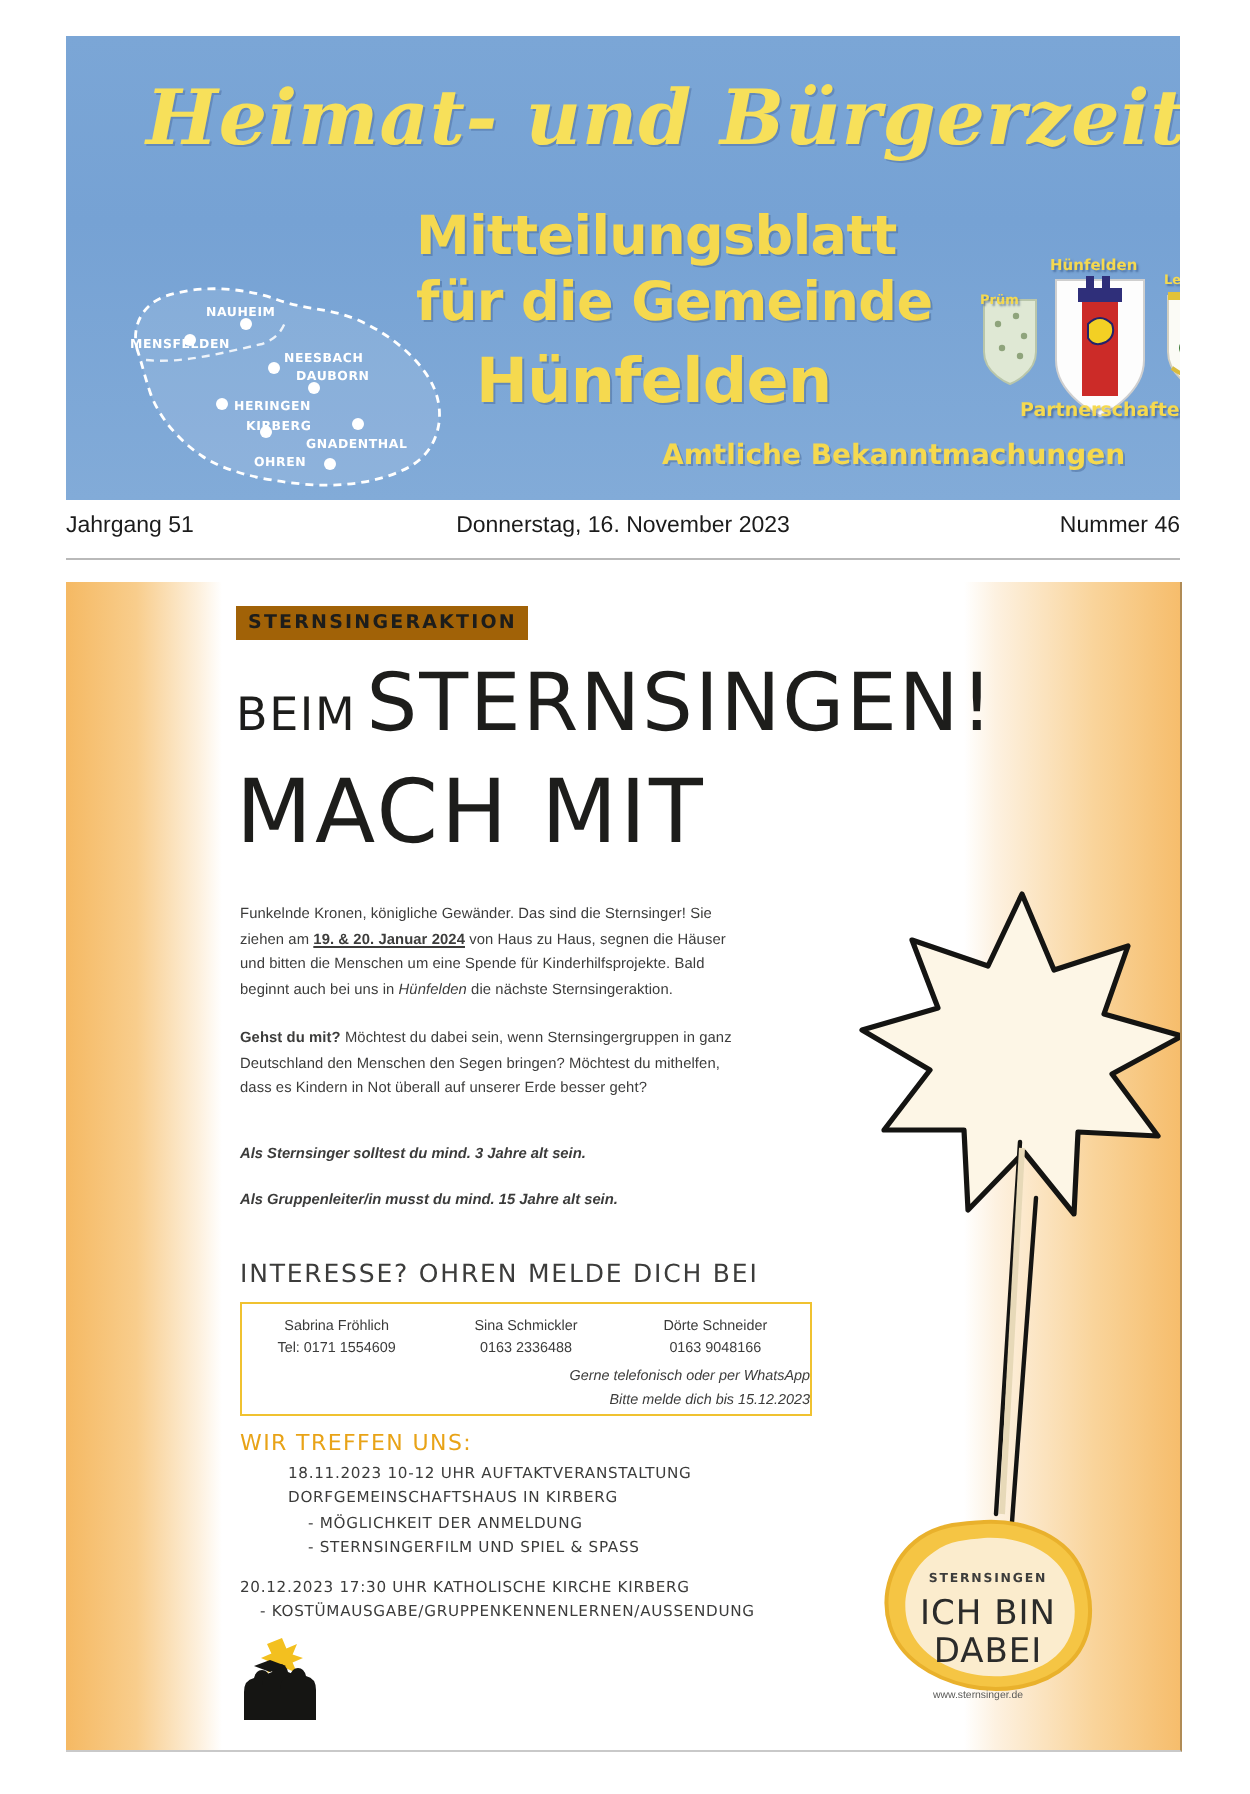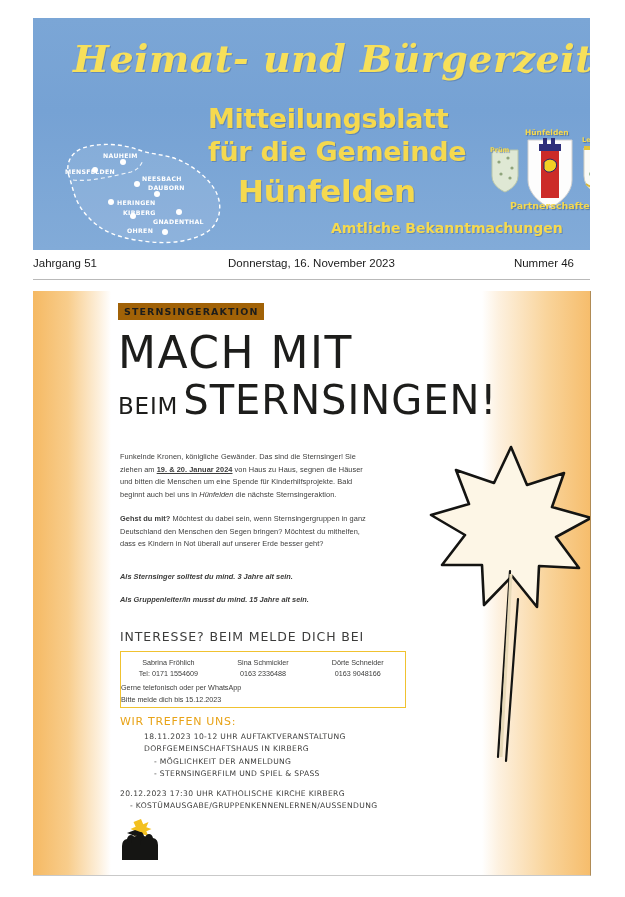--- a/index.html
+++ b/index.html
@@ -106,21 +106,21 @@
   #issue-bar span {
     position: absolute;
     top: 2px;
     font-family: "Liberation Sans", sans-serif;
     font-size: 11.5px;
     color: #1b1b1b;
     white-space: nowrap;
   }
   #issue-year { left: 0px; }
   #issue-date { left: 0; width: 557px; text-align: center; }
-  #issue-number { right: 16px; }
+  #issue-number { right: 0px; }
 
   
   #poster {
     position: absolute;
     left: 33px; top: 291px;
     width: 557px; height: 584px;
     background: #ffffff;
     border-right: 1px solid #b08b55;
     border-bottom: 1px solid #c9c9c9;
     overflow: hidden;
@@ -211,25 +211,26 @@
   .c-cell {
     flex: 1 1 33.33%;
     text-align: center;
     font-family: "Liberation Sans", sans-serif;
     font-size: 7.2px;
     color: #3c3c3b;
     line-height: 11px;
     white-space: nowrap;
   }
   .c-note {
-    text-align: left;
+    text-align: right;
     font-family: "Liberation Sans", sans-serif;
     font-size: 7.2px;
     color: #3c3c3b;
     line-height: 12px;
+    font-style: italic;
   }
   #c-note-1 { margin-top: 3px; }
 
   #wir-treffen {
     position: absolute; left: 87px; top: 424px;
     font-family: "DejaVu Sans", sans-serif;
     font-size: 11px;
     letter-spacing: .7px;
     color: #e8a317;
     white-space: nowrap;
@@ -376,35 +377,35 @@
 
 <div id="poster">
   <div id="poster-band-left"></div>
   <div id="poster-band-right"></div>
 
   <div id="poster-inner">
 
     <div id="tag-sternsingeraktion">STERNSINGERAKTION</div>
 
     <div id="headline">
-      <div class="hl-row" id="hl-1">MACH MIT</div>
       <div class="hl-row" id="hl-2">
         <span class="small">BEIM</span>
         <span class="big">STERNSINGEN!</span>
       </div>
+      <div class="hl-row" id="hl-1">MACH MIT</div>
     </div>
 
     <div class="body-col para" id="para-1"><span>Funkelnde Kronen, königliche Gewänder. Das sind die Sternsinger! Sie ziehen am </span><u>19. &amp; 20. Januar 2024</u><span> von Haus zu Haus, segnen die Häuser und bitten die Menschen um eine Spende für Kinderhilfsprojekte. Bald beginnt auch bei uns in </span><i>Hünfelden</i><span> die nächste Sternsingeraktion.</span></div>
 
     <div class="body-col para" id="para-2"><b>Gehst du mit?</b><span> Möchtest du dabei sein, wenn Sternsingergruppen in ganz Deutschland den Menschen den Segen bringen? Möchtest du mithelfen, dass es Kindern in Not überall auf unserer Erde besser geht?</span></div>
 
     <div class="body-col para-it" id="para-3">Als Sternsinger solltest du mind. 3 Jahre alt sein.</div>
     <div class="body-col para-it" id="para-4">Als Gruppenleiter/in musst du mind. 15 Jahre alt sein.</div>
 
-    <div id="interesse">INTERESSE? BEIM MELDE DICH BEI</div>
+    <div id="interesse">INTERESSE? OHREN MELDE DICH BEI</div>
 
     <div id="contact-box">
       <div id="contact-names">
         <div class="c-cell">Sabrina Fröhlich</div>
         <div class="c-cell">Sina Schmickler</div>
         <div class="c-cell">Dörte Schneider</div>
       </div>
       <div id="contact-phones">
         <div class="c-cell">Tel: 0171 1554609</div>
         <div class="c-cell">0163 2336488</div>
@@ -445,15 +446,27 @@
     <div id="star-art">
       <svg width="170" height="330" viewBox="0 0 170 330">
         <path d="M83,8 L99,46 L136,34 L124,68 L163,79 L128,98 L151,129 L111,127 L109,168
                  L84,137 L56,166 L54,126 L14,126 L37,96 L3,76 L41,65 L28,31 L66,44 Z" fill="#fdf6e6" stroke="#141412" stroke-width="2.6" stroke-linejoin="round"></path>
         <path d="M82,132 L70,318" fill="none" stroke="#141412" stroke-width="2.2" stroke-linecap="round"></path>
         <path d="M90,160 L78,322" fill="none" stroke="#141412" stroke-width="2.2" stroke-linecap="round"></path>
         <path d="M83,135 L73,318" fill="none" stroke="#e7d9b8" stroke-width="3"></path>
       </svg>
     </div>
 
+    <div id="badge">
+      <svg width="112" height="102" viewBox="0 0 112 102">
+        <path d="M54,2 C76,1 96,10 103,27 C110,44 108,62 96,73 C84,84 64,88 46,84
+                 C28,80 12,70 7,54 C2,38 8,20 22,10 C32,3 42,3 54,2 Z" fill="#f5c544" stroke="#e9b12c" stroke-width="2"></path>
+        <path d="M54,10 C73,9 90,17 96,31 C102,45 100,60 90,69 C80,78 63,81 48,78
+                 C33,75 20,66 16,53 C12,40 17,25 29,17 C37,11 45,11 54,10 Z" fill="#fbeccd"></path>
+      </svg>
+      <div id="badge-sternsingen">STERNSINGEN</div>
+      <div id="badge-line1">ICH BIN</div>
+      <div id="badge-line2">DABEI</div>
+      <div id="badge-url">www.sternsinger.de</div>
+    </div>
 
   </div>
 </div>
 
 </body></html>

